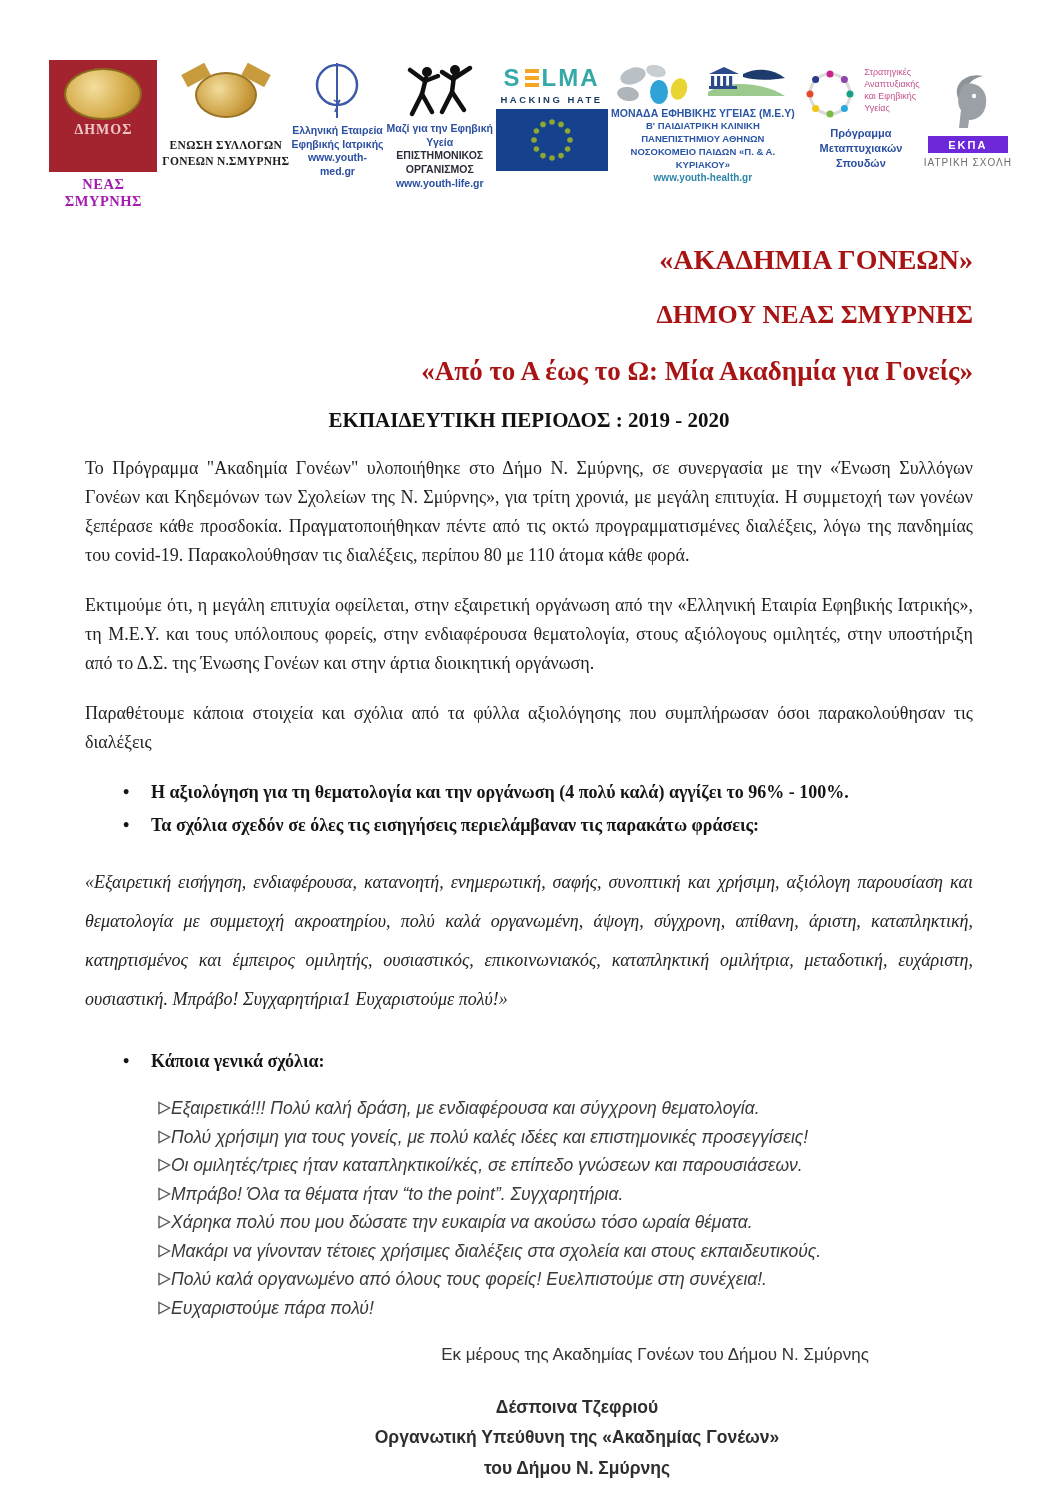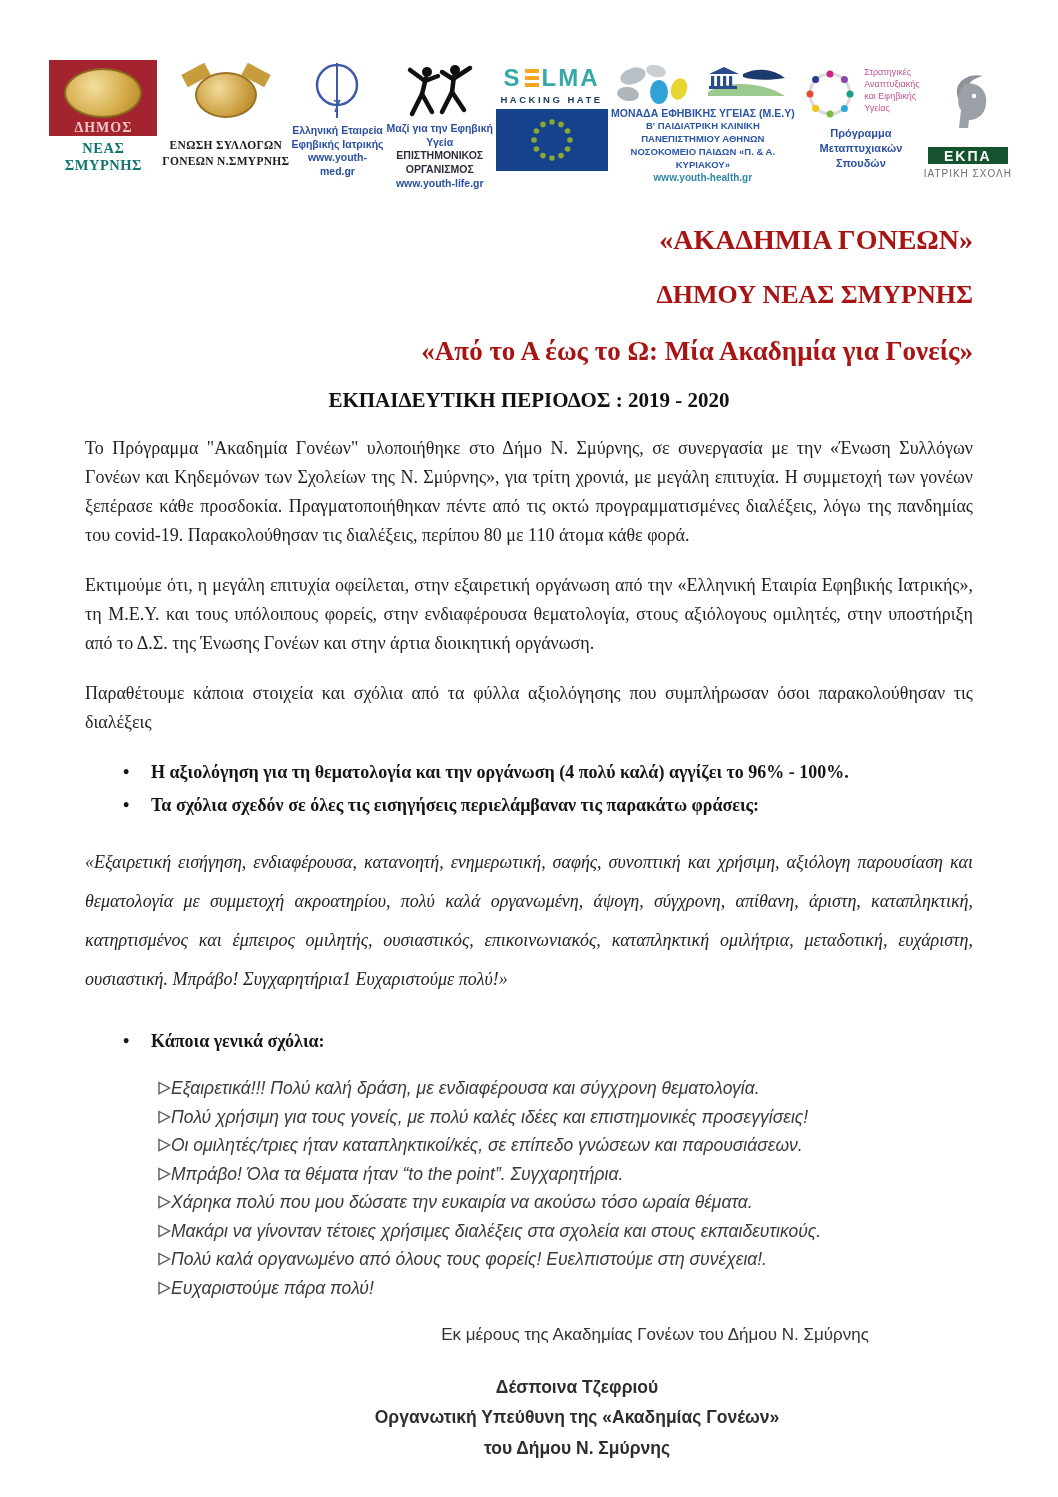--- a/index.html
+++ b/index.html
@@ -9,25 +9,25 @@
     font-family: "Liberation Serif", serif; color: #1f1f1f;
   }
   
   .logo-strip {
     margin: 60px 46px 0 46px; display: flex; justify-content: space-between;
     align-items: flex-start;
   }
   .logo { display: flex; flex-direction: column; align-items: center; text-align: center; }
 
   
-  .demos-box { width: 108px; height: 76px; background: #A3242F; display: flex; flex-direction: column; align-items: center; justify-content: flex-start; padding-top: 8px; }
+  .demos-box { width: 108px; height: 112px; background: #A3242F; display: flex; flex-direction: column; align-items: center; justify-content: flex-start; padding-top: 8px; }
   .demos-oval { width: 78px; height: 52px; border-radius: 50%; border: 2px solid #8a6a1f;
     background: radial-gradient(circle at 38% 35%, #f4df9e, #d3a946 60%, #b08428 100%); }
   .demos-box .demos-label { color: #efc6c6; font-weight: bold; font-size: 14px; letter-spacing: 1px; margin-top: 2px; }
-  .demos-caption { color: #0f766e; font-weight: bold; font-size: 14.5px; margin-top: 4px; letter-spacing: 0.5px; }
+  .demos-caption { color: #a21caf; font-weight: bold; font-size: 14.5px; margin-top: 4px; letter-spacing: 0.5px; }
 
   
   .logo-enosi { width: 140px; padding-top: 8px; }
   .enosi-emblem { position: relative; width: 90px; height: 62px; }
   .enosi-medal { position: absolute; left: 14px; top: 4px; width: 62px; height: 46px; border-radius: 50%;
     border: 2px solid #9A7426; background: radial-gradient(circle at 38% 35%, #f2dc9b, #c89b3c 65%, #a87f27 100%); }
   .enosi-ribbon { position: absolute; width: 26px; height: 14px; background: #C89B3C; top: 0; }
   .enosi-ribbon.l { left: 2px; transform: rotate(-28deg); }
   .enosi-ribbon.r { right: 2px; transform: rotate(28deg); }
   .enosi-text { font-size: 11.5px; font-weight: bold; color: #1c1c1c; line-height: 1.35; margin-top: 8px; letter-spacing: 0.3px; }
@@ -53,21 +53,21 @@
   .mey-l1 { font-size: 10.5px; } .mey-l2, .mey-l3 { font-size: 9.5px; } .mey-l4 { font-size: 10px; color: #2F86A8; }
 
   
   .logo-msc { width: 135px; padding-top: 6px; }
   .msc-top { display: flex; align-items: flex-start; gap: 6px; }
   .msc-side { font-family: "Liberation Sans", sans-serif; color: #C4538C; font-size: 9px; line-height: 1.35; text-align: left; }
   .msc-blue { font-family: "Liberation Sans", sans-serif; font-weight: bold; color: #2B4FA0; font-size: 11px; line-height: 1.35; margin-top: 4px; }
 
   
   .logo-ekpa { width: 95px; padding-top: 12px; }
-  .ekpa-bar { width: 80px; height: 17px; background: #14532d; color: #ffffff; font-family: "Liberation Sans", sans-serif; font-weight: bold; font-size: 14px; letter-spacing: 2px; display: flex; align-items: center; justify-content: center; margin-top: 19px; }
+  .ekpa-bar { width: 80px; height: 17px; background: #6d28d9; color: #ffffff; font-family: "Liberation Sans", sans-serif; font-weight: bold; font-size: 11px; letter-spacing: 2px; display: flex; align-items: center; justify-content: center; margin-top: 8px; }
   .ekpa-school { font-family: "Liberation Sans", sans-serif; color: #6E6E6E; font-size: 10px; letter-spacing: 1px; margin-top: 4px; }
 
   
   .content { padding: 0 85px; }
   .t-red { text-align: right; color: #A81414; font-weight: bold; }
   .t1 { font-size: 28px; margin-top: 34px; }
   .t2 { font-size: 26px; margin-top: 24px; }
   .t3 { font-size: 27px; margin-top: 26px; }
   .t-black { text-align: center; color: #111111; font-weight: bold; }
   .t4 { font-size: 20px; margin-top: 24px; letter-spacing: 0.5px; }

